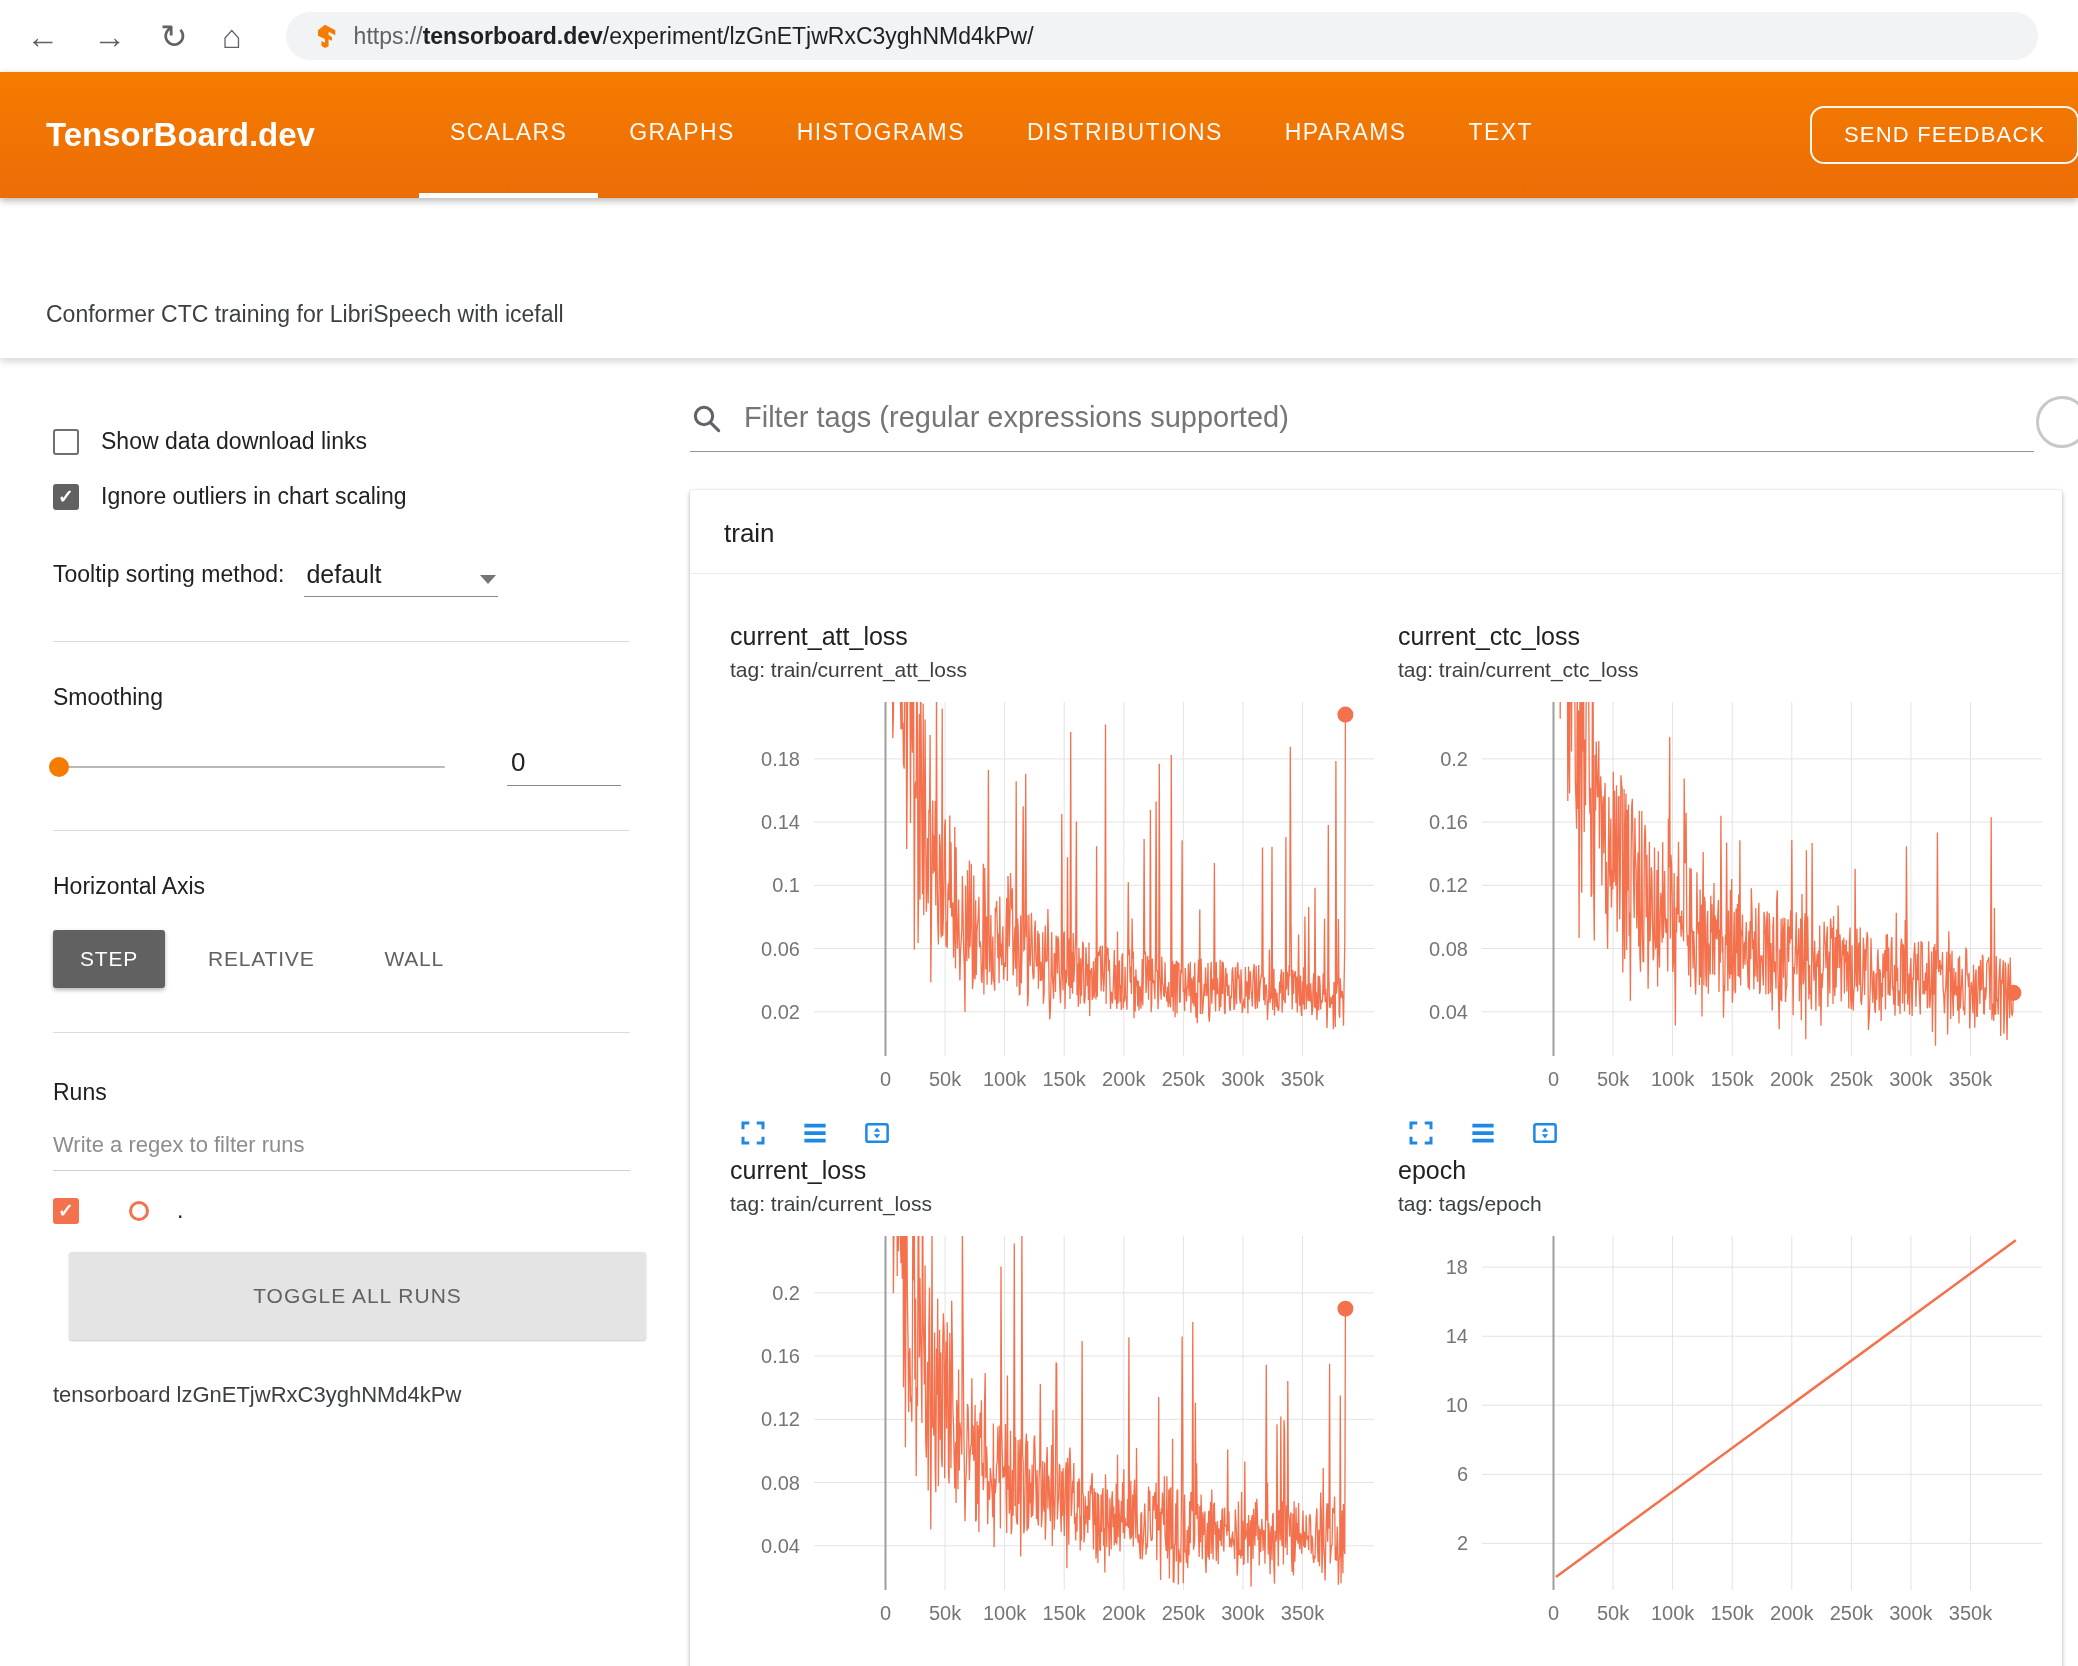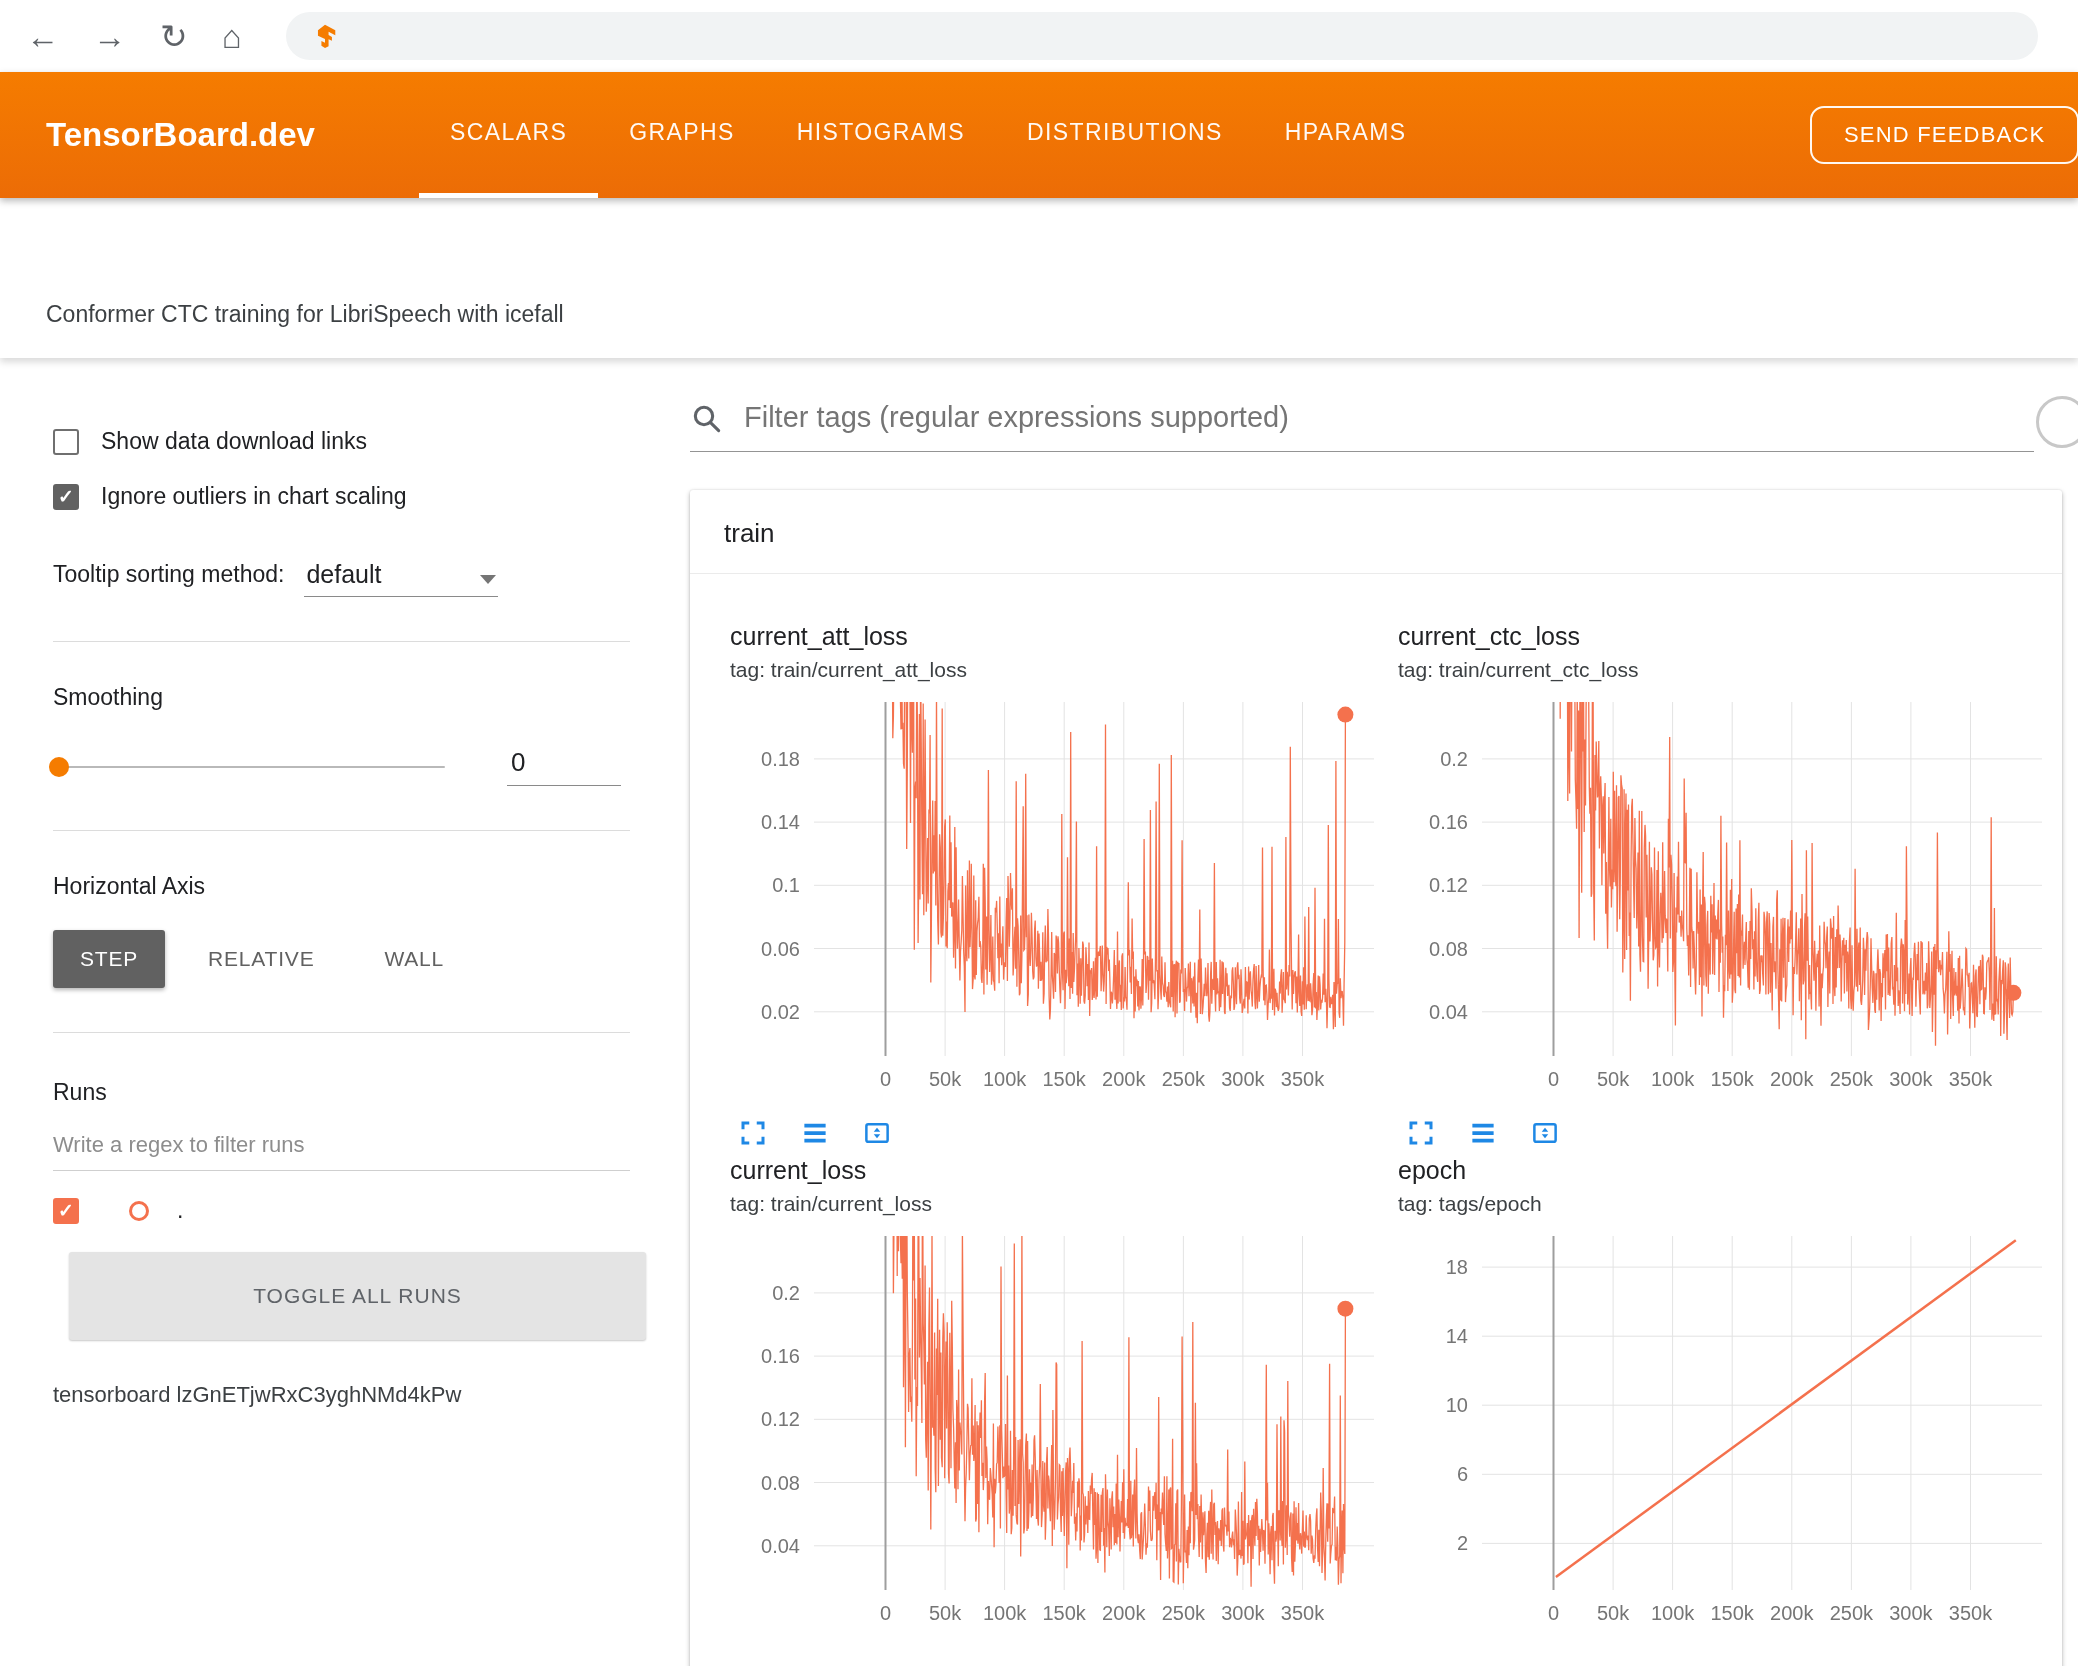--- a/index.html
+++ b/index.html
@@ -85,31 +85,33 @@
   <span class="nav-icon">←</span>
   <span class="nav-icon">→</span>
   <span class="nav-icon">↻</span>
   <span class="nav-icon">⌂</span>
   <div class="address-bar">
     <span class="favicon">
       <svg viewBox="0 0 24 24">
           <path fill="#f57c00" d="M12 1.5l9.5 5.3v4.4l-6.2-3.1v3l3.1 1.8v3.4l-3.1-1.4v6.6L12 23l-3.3-1.9v-4.4l3.3 1.5v-3.4l-6.5-3V6.8z"></path>
         </svg>
     </span>
+    <span class="url"><span class="url-scheme">https://</span><span class="url-domain">tensorboard.dev</span><span class="url-path">/experiment/lzGnETjwRxC3yghNMd4kPw/</span></span>
   </div>
 </div>
 
 <div class="tb-header">
   <div class="logo">TensorBoard.dev</div>
   <nav class="tabs">
     <div class="tab active">SCALARS</div>
     <div class="tab">GRAPHS</div>
     <div class="tab">HISTOGRAMS</div>
     <div class="tab">DISTRIBUTIONS</div>
     <div class="tab">HPARAMS</div>
+    <div class="tab">TEXT</div>
   </nav>
   <button class="feedback-btn">SEND FEEDBACK</button>
 </div>
 
 <div class="title-bar">
   <span class="title">Conformer CTC training for LibriSpeech with icefall</span>
 </div>
 
 <div class="content">
 

